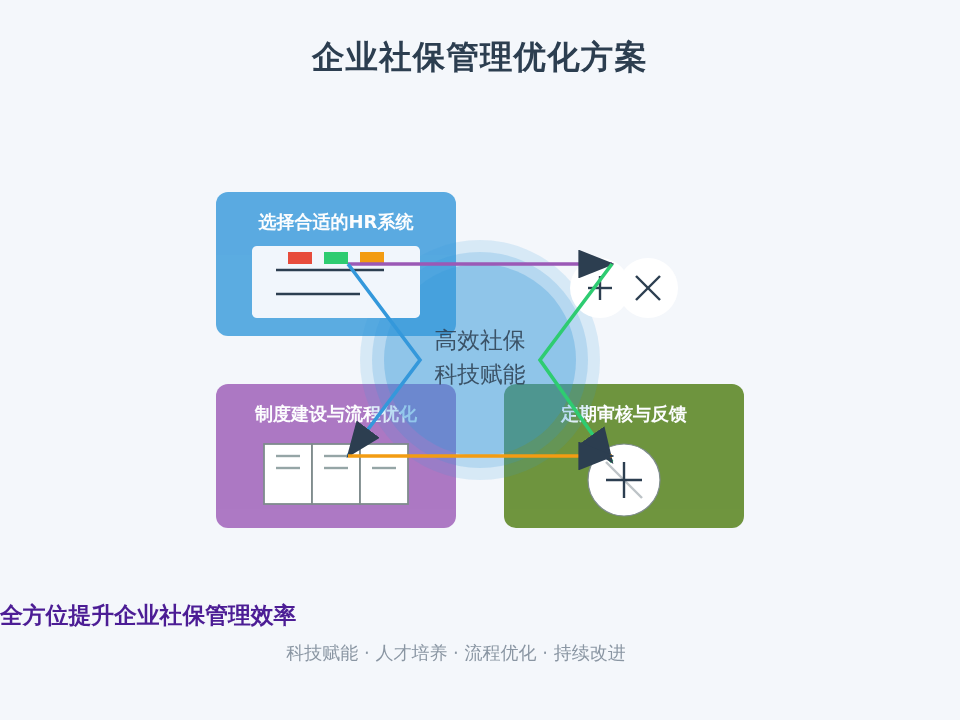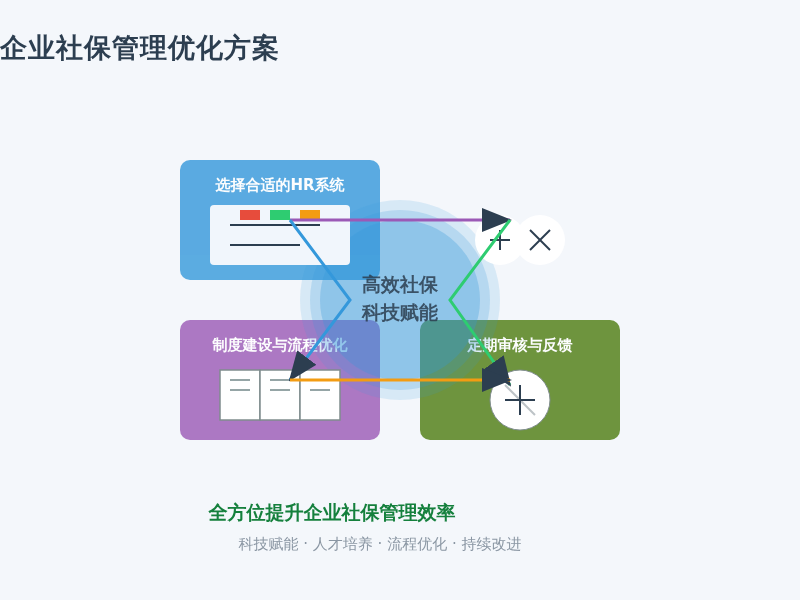--- a/index.html
+++ b/index.html
@@ -4,44 +4,44 @@
   <style>
     html, body { margin: 0; padding: 0; }
     body {
       width: 800px; height: 600px; overflow: hidden;
       background: #f4f7fb;
       font-family: "DejaVu Sans", "Liberation Sans", sans-serif;
       position: relative;
     }
     .title {
       position: absolute; left: 0; top: 30px; width: 800px;
-      text-align: left; font-size: 27px; font-weight: bold; color: #2c3e50;
+      text-align: center; font-size: 27px; font-weight: bold; color: #2c3e50;
       letter-spacing: 1px;
     }
     .stage { position: absolute; left: 0; top: 0; width: 800px; height: 600px; }
     .card {
       position: absolute; width: 200px; height: 120px; border-radius: 10px;
     }
     .card .label {
       position: absolute; left: 0; top: 16px; width: 200px;
       text-align: center; color: #ffffff; font-size: 15px; font-weight: bold;
     }
     .footer-title {
       position: absolute; left: 0; top: 500px; width: 664px;
-      text-align: center; font-size: 19px; font-weight: bold; color: #15803d;
+      font-size: 19px; font-weight: bold; color: #4c1d95;
     }
     .footer-sub {
       position: absolute; left: 0; top: 535px; width: 760px;
       text-align: center; font-size: 15px; color: #8a96a3;
     }
     svg { position: absolute; left: 0; top: 0; }
     .center-text {
       position: absolute; left: 330px; top: 270px; width: 140px;
       text-align: center; font-size: 19px; color: #2c3e50; line-height: 28px;
-      font-weight: bold; opacity: 0.85;
+      font-weight: normal; opacity: 0.85;
     }
   </style>
 </head>
 <body>
 
 <div class="title">企业社保管理优化方案</div>
 
 <div class="stage">
 
   <div class="card" style="left:180px;top:160px;background:#3498db;opacity:0.8;">

